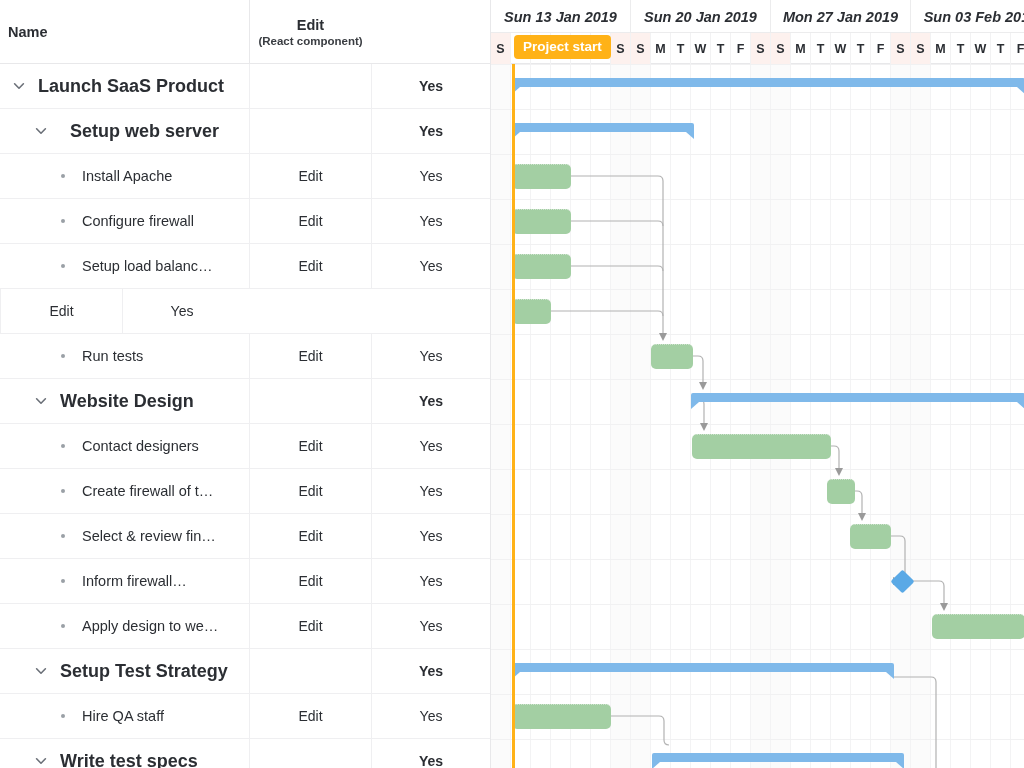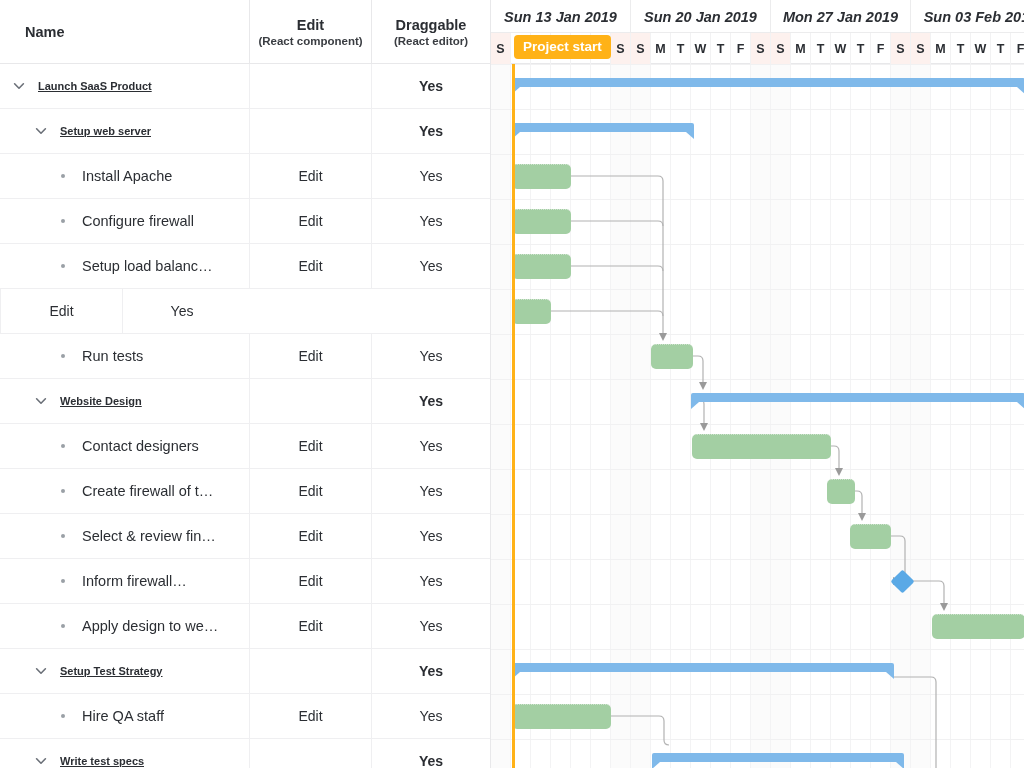--- a/index.html
+++ b/index.html
@@ -32,21 +32,21 @@
   }
   .hcell {
     display: flex; flex-direction: column;
     justify-content: center;
     padding: 0 10px;
     font-size: 14.5px;
     font-weight: 700;
     color: #2b2e33;
     position: relative;
   }
-  .hcell.name-col { width: 249px; flex: 0 0 249px; justify-content: center; align-items: flex-start; padding-left: 25px; }
+  .hcell.name-col { width: 249px; flex: 0 0 249px; justify-content: center; align-items: flex-start; padding-left: 8px; }
   .hcell.edit-col { width: 122px; flex: 0 0 122px; align-items: center; border-left: 1px solid #e8e8ea; }
   .hcell.drag-col { width: 119px; flex: 0 0 119px; align-items: center; border-left: 1px solid #e8e8ea; }
   .hcell .sub {
     font-size: 11.5px;
     font-weight: 700;
     color: #3a3d42;
     margin-top: 2px;
     white-space: nowrap;
     overflow: hidden;
     max-width: 105px;
@@ -74,21 +74,21 @@
     display: flex; align-items: center; justify-content: center;
     font-size: 14px; color: #2b2e33;
   }
   .cell-drag {
     width: 119px; flex: 0 0 119px;
     border-left: 1px solid #efeff1;
     display: flex; align-items: center; justify-content: center;
     font-size: 14px; color: #2b2e33;
   }
   .row.parent .cell-name, .row.parent .cell-drag { font-weight: 700; }
-  .row.parent .cell-name { font-size: 11px; text-decoration: underline; }
+  .row.parent .cell-name { font-size: 18px; }
 
   .twisty {
     width: 22px; height: 22px;
     flex: 0 0 22px;
     display: flex; align-items: center; justify-content: center;
     color: #6b7078;
   }
   .twisty svg { display: block; }
   .bullet {
     width: 22px; flex: 0 0 22px;
@@ -220,24 +220,20 @@
   <div id="left-pane">
 
     <div id="left-header">
       <div class="hcell name-col">
         <span class="main">Name</span>
       </div>
       <div class="hcell edit-col">
         <span class="main">Edit</span>
         <span class="sub">(React component)</span>
       </div>
-      <div class="hcell drag-col">
-        <span class="main">Draggable</span>
-        <span class="sub">(React editor)</span>
-      </div>
     </div>
 
     <div id="left-body">
         <div class="row parent">
           <div class="cell-name">
             <div class="spacer" style="width: 8px;"></div>
             <div class="twisty">
               <svg width="16" height="16" viewBox="0 0 16 16">
                 <path d="M3.6 5.8 L8 10.2 L12.4 5.8" fill="none" stroke="#6b7078" stroke-width="1.6" stroke-linecap="round" stroke-linejoin="round"></path>
               </svg>
@@ -248,21 +244,21 @@
           <div class="cell-drag">Yes</div>
         </div>
         <div class="row parent">
           <div class="cell-name">
             <div class="spacer" style="width: 30px;"></div>
             <div class="twisty">
               <svg width="16" height="16" viewBox="0 0 16 16">
                 <path d="M3.6 5.8 L8 10.2 L12.4 5.8" fill="none" stroke="#6b7078" stroke-width="1.6" stroke-linecap="round" stroke-linejoin="round"></path>
               </svg>
             </div>
-            <span class="nm" style="margin-left: 8px;">Setup web server</span>
+            <span class="nm" style="margin-left: 18px;">Setup web server</span>
           </div>
           <div class="cell-edit"></div>
           <div class="cell-drag">Yes</div>
         </div>
         <div class="row">
           <div class="cell-name">
             <div class="spacer" style="width: 52px;"></div>
             <div class="bullet">
               <i></i>
             </div>

